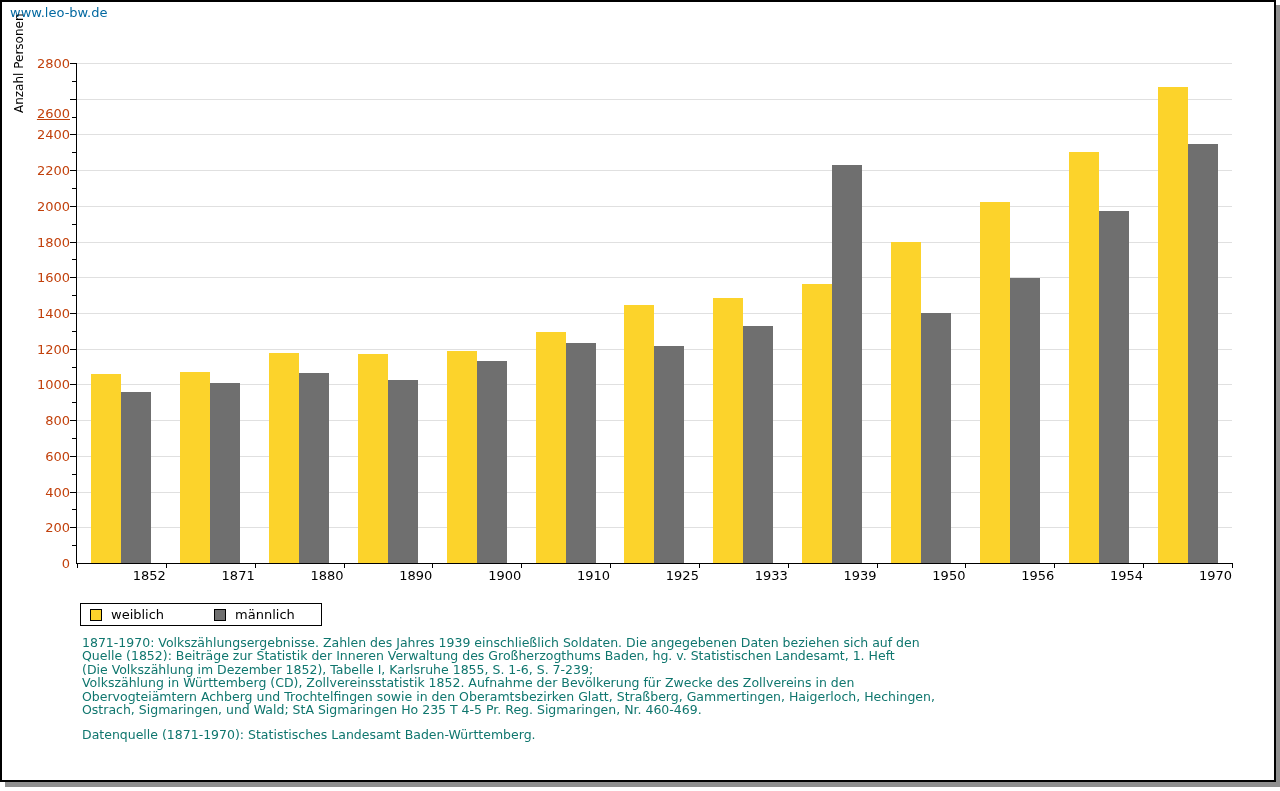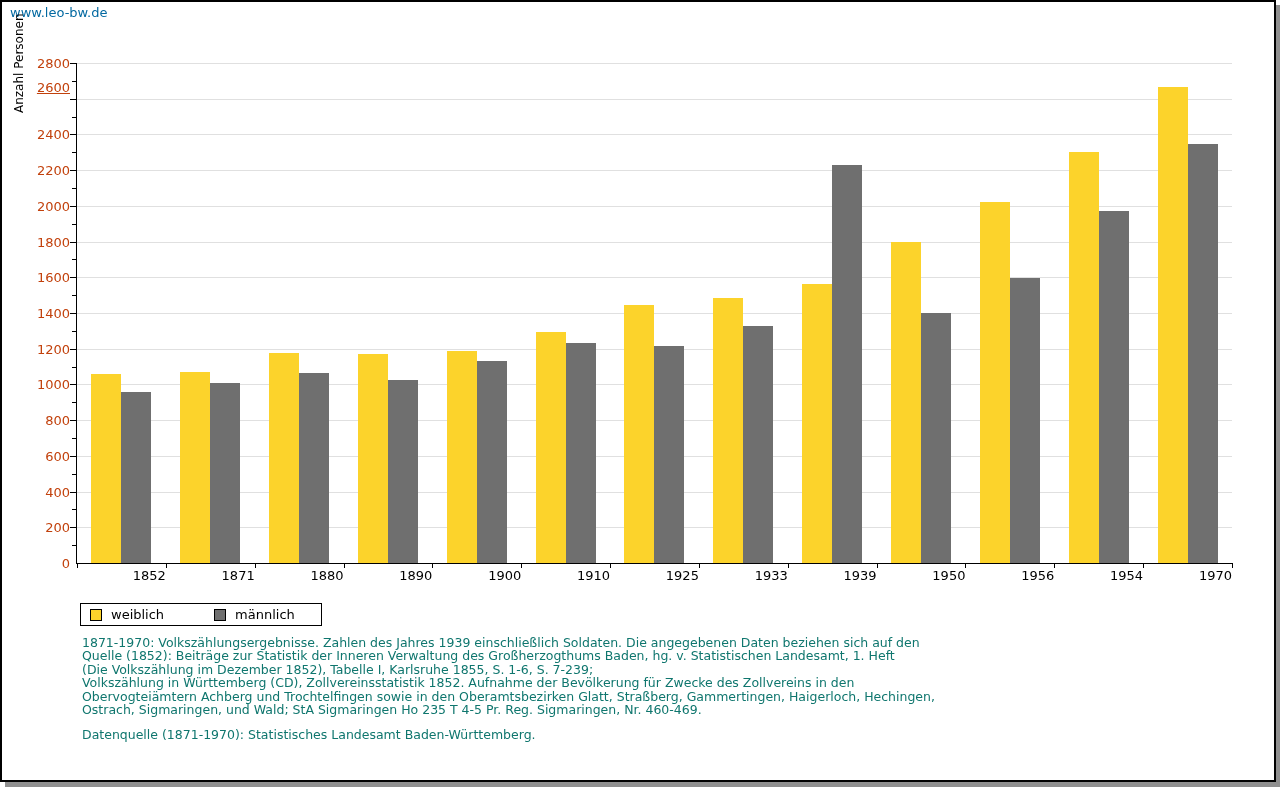--- a/index.html
+++ b/index.html
@@ -107,21 +107,21 @@
         <div class="ylabel" style="top: 392.857px;">600</div>
         <div class="ylabel" style="top: 357.143px;">800</div>
         <div class="ylabel" style="top: 321.429px;">1000</div>
         <div class="ylabel" style="top: 285.714px;">1200</div>
         <div class="ylabel" style="top: 250px;">1400</div>
         <div class="ylabel" style="top: 214.286px;">1600</div>
         <div class="ylabel" style="top: 178.571px;">1800</div>
         <div class="ylabel" style="top: 142.857px;">2000</div>
         <div class="ylabel" style="top: 107.143px;">2200</div>
         <div class="ylabel" style="top: 71.4286px;">2400</div>
-        <div class="ylabel" style="top: 24px; text-decoration: underline;">2600</div>
+        <div class="ylabel" style="top: 50px; text-decoration: underline;">2600</div>
         <div class="ylabel" style="top: 0px;">2800</div>
       </div>
     <div class="y-axis-line"></div>
     <div class="groups" id="bar-layer">
         <div class="group">
           <div class="bar" style="height: 189.286px; background: rgb(252, 211, 43);"></div>
           <div class="bar" style="height: 170.536px; background: rgb(111, 111, 111);"></div>
         </div>
         <div class="group">
           <div class="bar" style="height: 191.071px; background: rgb(252, 211, 43);"></div>

